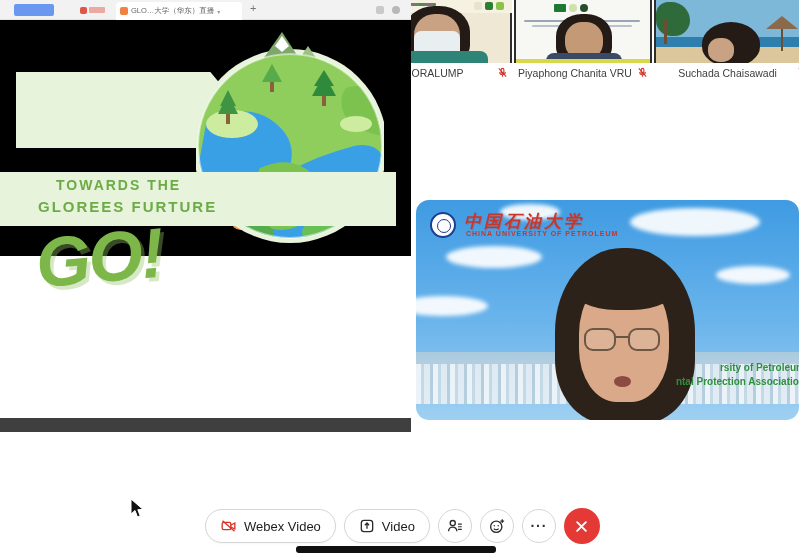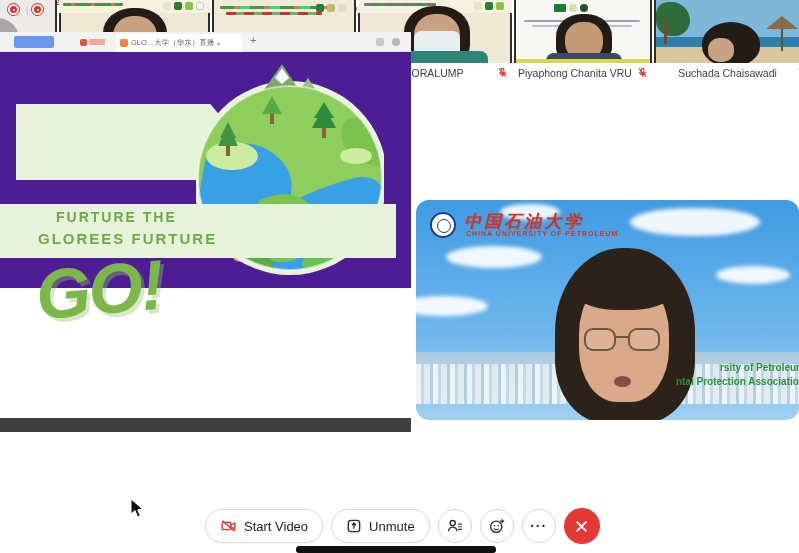--- a/index.html
+++ b/index.html
@@ -28,21 +28,21 @@
   .banner { position:absolute; left:0; top:0; right:0; height:13px; background:#f6f2e2; }
   .logodots { position:absolute; top:2px; display:flex; gap:3px; }
   .logodots i { width:8px; height:8px; border-radius:2px; display:block; }
   .hair { position:absolute; background:#241b17; border-radius:46% 46% 30% 30%; }
   .face { position:absolute; background:#c9a183; border-radius:45%; }
   .mask { position:absolute; border-radius:7px; }
   .shirt { position:absolute; bottom:0; border-radius:8px 8px 0 0; }
   .txtline { position:absolute; height:3px; border-radius:1px; }
 
   
-  #browser { left:0; top:176; width:411px; height:256px; background:#4c1d95;margin-top:32px; }
+  #browser { left:0; top:176; width:411px; height:256px; background:#000000; }
   #tabbar { position:absolute; left:0; top:0; width:411px; height:20px; background:#f2f2f2; border-bottom:1px solid #e2e2e2; }
   .bluebtn { position:absolute; left:14px; top:4px; width:40px; height:12px; background:#6a98f0; border-radius:2px; }
   .redbadge { position:absolute; left:80px; top:5px; width:30px; height:10px; display:flex; align-items:center; gap:2px; }
   .redbadge i { width:7px; height:7px; border-radius:2px; background:#e05544; display:block; }
   .redbadge b { width:16px; height:6px; background:#eba9a1; border-radius:1px; display:block; }
   .activetab { position:absolute; left:116px; top:2px; width:126px; height:18px; background:#fff; border-radius:4px 4px 0 0;
     display:flex; align-items:center; gap:3px; padding:0 4px; }
   .activetab i { width:8px; height:8px; border-radius:2px; background:#f08340; flex:0 0 auto; }
   .activetab span { font-size:7.5px; color:#666; white-space:nowrap; overflow:hidden; }
   .newtab { position:absolute; left:250px; top:2px; font-size:11px; color:#777; }
@@ -303,21 +303,21 @@
         <path d="M66,54 L76,36 L86,54 Z" fill="#56ab4a"></path>
         <rect x="126" y="66" width="4" height="12" fill="#8a6239"></rect>
         <path d="M116,68 L128,46 L140,68 Z M118,58 L128,42 L138,58 Z" fill="#2f8a3c"></path>
         <ellipse cx="56" cy="206" rx="22" ry="12" fill="#56ab4a"></ellipse>
         <ellipse cx="132" cy="204" rx="26" ry="14" fill="#6abf57"></ellipse>
       </g>
       <circle cx="94" cy="118" r="92" fill="none" stroke="#ffffff" stroke-width="2" opacity=".5"></circle>
     </svg>
 
     <div class="ribbon" style="left:0; top:172px; width:396px; height:54px;"></div>
-    <div class="tag" style="left:56px; top:177px; font-size:14px;">FURTURE THE</div>
+    <div class="tag" style="left:56px; top:177px; font-size:14px;">TOWARDS THE</div>
     <div class="tag" style="left:38px; top:198px; font-size:15px;">GLOREES FURTURE</div>
   </div>
   <div class="abs" id="darkbar"></div>
 
   <div class="abs" id="speaker">
     <div class="cloud" style="left:214px; top:8px; width:130px; height:28px;"></div>
     <div class="cloud" style="left:30px; top:46px; width:96px; height:22px;"></div>
     <div class="cloud" style="left:300px; top:66px; width:74px; height:18px;"></div>
     <div class="cloud" style="left:84px; top:4px; width:60px; height:16px;"></div>
     <div class="cloud" style="left:-18px; top:96px; width:90px; height:20px;"></div>
@@ -347,28 +347,28 @@
     <path d="M1 1 L1 16 L5 12.5 L7.5 19 L10.2 18 L7.8 11.7 L13 11.4 Z" fill="#111" stroke="#fff" stroke-width="1"></path>
   </svg>
 
   <div class="abs" id="toolbar">
     <div class="pill">
       <svg width="17" height="16" viewBox="0 0 24 24">
           <rect x="2.5" y="6.5" width="13" height="11" rx="2.5" fill="none" stroke="#d93025" stroke-width="2"></rect>
           <path d="M15.5 10.5 L21.5 7.5 V16.5 L15.5 13.5" fill="none" stroke="#d93025" stroke-width="2"></path>
           <line x1="3" y1="4" x2="21" y2="20" stroke="#d93025" stroke-width="2"></line>
         </svg>
-      <span>Start Video</span>
+      <span>Webex Video</span>
     </div>
     <div class="pill">
       <svg width="16" height="16" viewBox="0 0 24 24">
           <rect x="3.5" y="3.5" width="17" height="17" rx="4" fill="none" stroke="#2c2c2c" stroke-width="2"></rect>
           <path d="M12 16 V8 M8.8 10.8 L12 7.6 L15.2 10.8" fill="none" stroke="#2c2c2c" stroke-width="2"></path>
         </svg>
-      <span>Unmute</span>
+      <span>Video</span>
     </div>
     <div class="circlebtn">
       <svg width="18" height="18" viewBox="0 0 24 24">
           <circle cx="9" cy="8" r="3.4" fill="none" stroke="#2c2c2c" stroke-width="1.8"></circle>
           <path d="M3.5 19 a5.5 5.5 0 0 1 11 0" fill="none" stroke="#2c2c2c" stroke-width="1.8"></path>
           <path d="M16 9.5h5M16 13h5M16 16.5h5" stroke="#2c2c2c" stroke-width="1.6"></path>
         </svg>
     </div>
     <div class="circlebtn">
       <svg width="18" height="18" viewBox="0 0 24 24">

